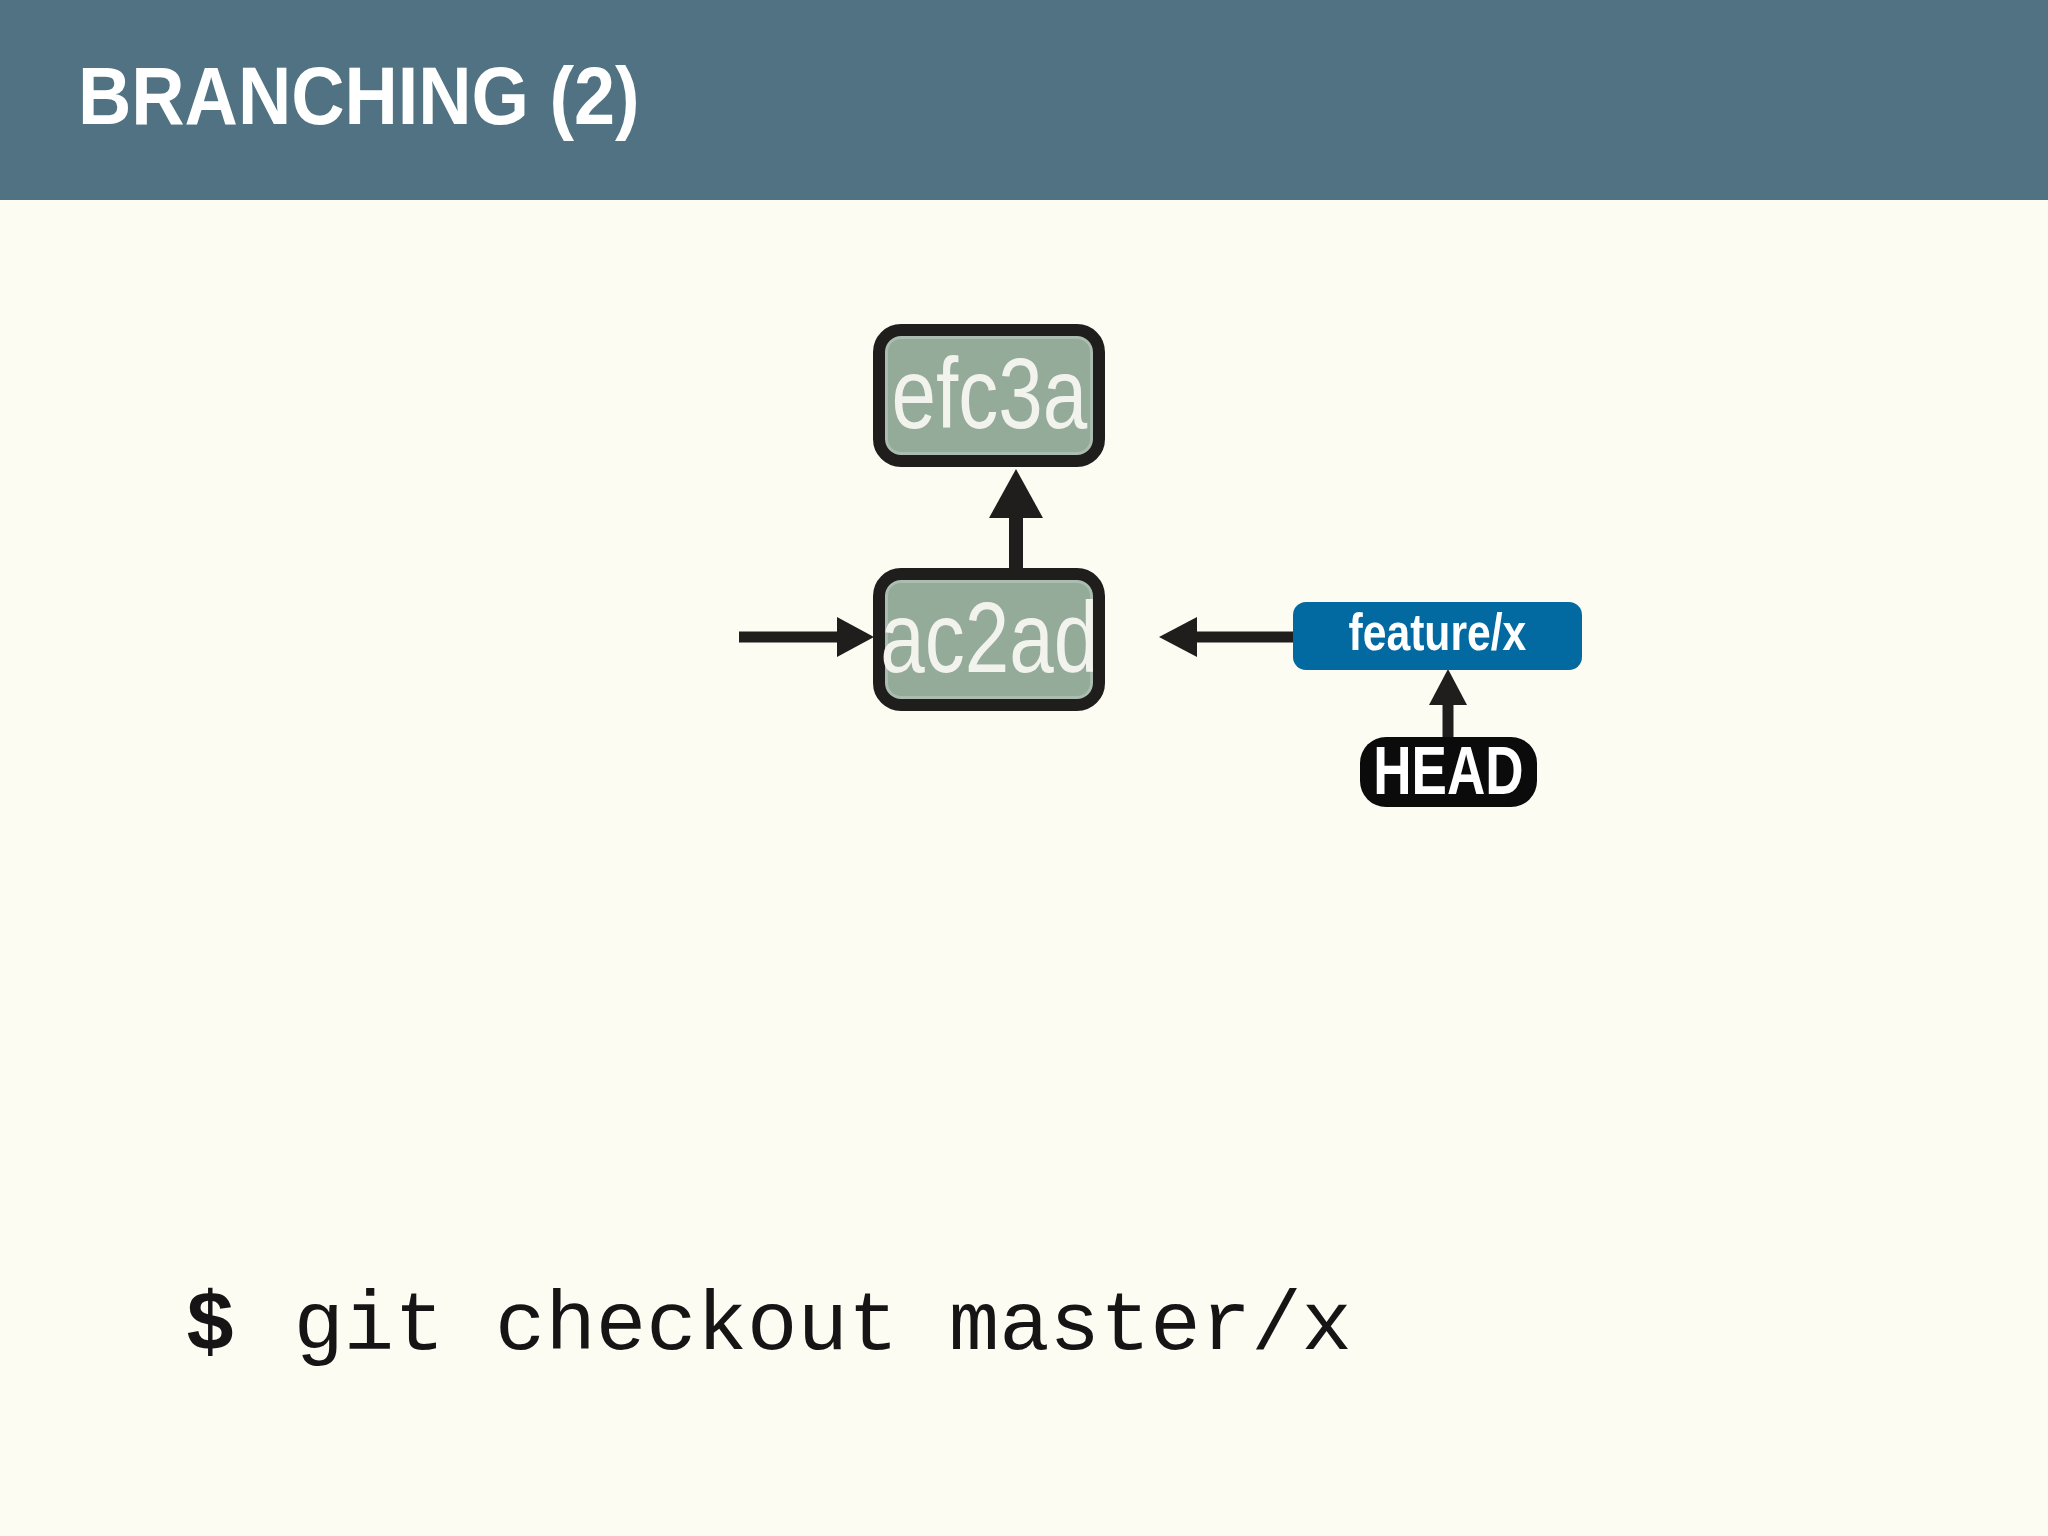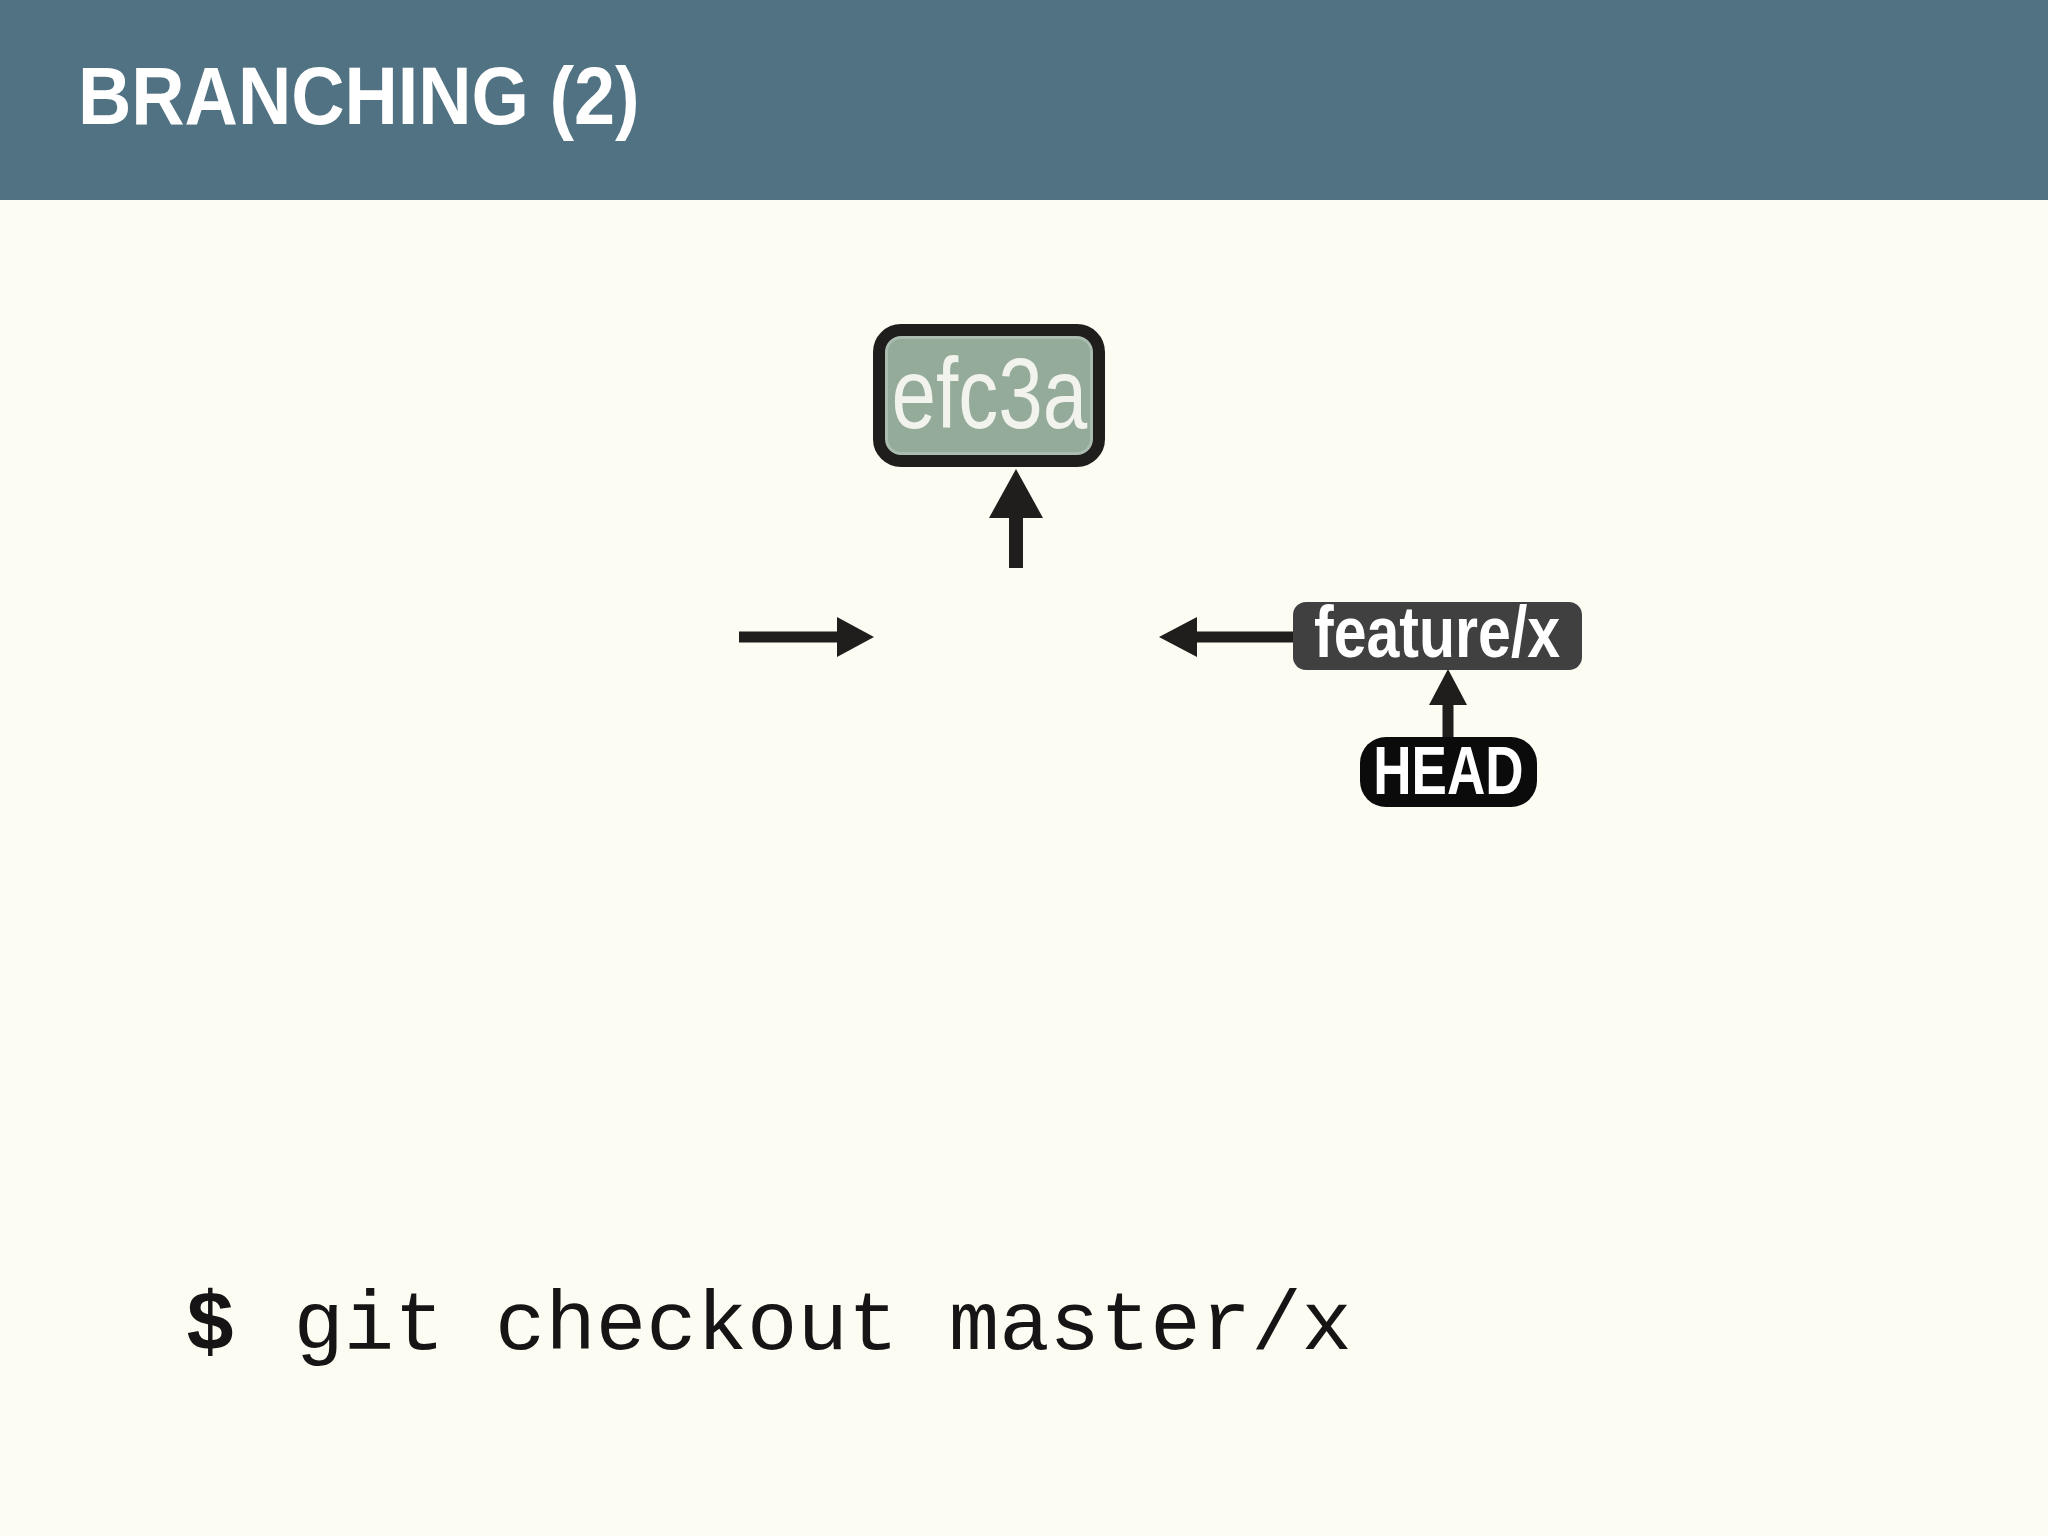--- a/index.html
+++ b/index.html
@@ -94,23 +94,23 @@
   #label-master {
     left: 528px; top: 603px;
     width: 210px; height: 68px;
     background: #1c3343;
     border-radius: 17px;
     font-size: 70px;
   }
   #label-feature-x {
     left: 1293px; top: 602px;
     width: 289px; height: 68px;
-    background: #404040;
+    background: #0369a1;
     border-radius: 13px;
-    font-size: 72px;
+    font-size: 52px;
   }
   #label-head {
     left: 1360px; top: 737px;
     width: 177px; height: 70px;
     background: #0b0b0b;
     border-radius: 26px;
     font-size: 68px;
   }
   #label-head .ref-text { transform: scaleX(0.78); padding-bottom: 4px; }
 
@@ -157,20 +157,23 @@
       <g>
         <line x1="1448" y1="739" x2="1448" y2="700" stroke-width="11"></line>
         <polygon points="1448,669 1429,705 1467,705"></polygon>
       </g>
     </svg>
 
     <div class="commit" id="commit-efc3a">
       <span class="commit-id">efc3a</span>
     </div>
 
+    <div class="commit" id="commit-ac2ad">
+      <span class="commit-id">ac2ad</span>
+    </div>
 
 
     <div class="ref" id="label-feature-x">
       <span class="ref-text">feature/x</span>
     </div>
 
     <div class="ref" id="label-head">
       <span class="ref-text">HEAD</span>
     </div>
 

